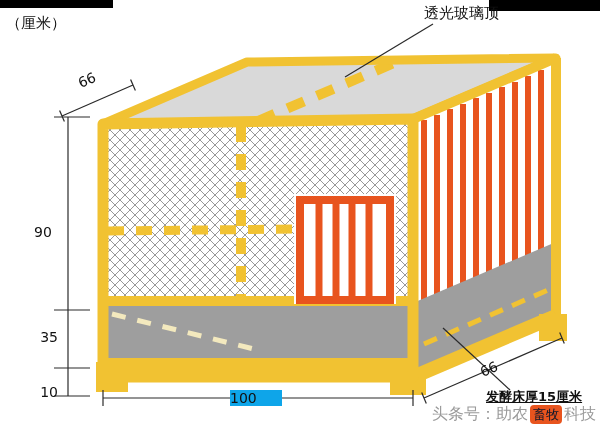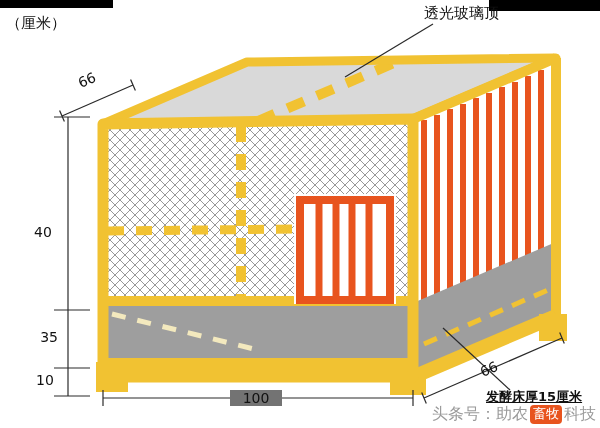--- a/index.html
+++ b/index.html
@@ -11,31 +11,31 @@
   .black-bar{position:absolute;top:0;background:#000;}
   .bar-left{left:0;width:113px;height:8px;}
   .bar-right{right:0;width:111px;height:11px;}
   .lbl{position:absolute;color:#111;white-space:nowrap;}
   .unit-label{left:6px;top:14px;font-size:15px;}
   .glass-label{left:424px;top:4px;font-size:15px;}
   .dim{font-size:14px;}
   .dim-66-top{left:78px;top:72px;transform:rotate(-23deg);}
   .dim-90{left:28px;top:224px;width:30px;text-align:center;}
   .dim-35{left:28px;top:329px;width:30px;text-align:right;}
-  .dim-10{left:28px;top:372px;width:30px;text-align:left;margin-left:8px;}
-  .dim-100{left:230px;top:390px;width:52px;text-align:center;background:#737373;}
+  .dim-10{left:28px;top:384px;width:30px;text-align:right;}
+  .dim-100{left:230px;top:390px;width:52px;background:#0ea5e9;}
   .dim-66-bottom{left:480px;top:361px;transform:rotate(-23deg);}
   .bed-note{left:486px;top:388px;font-size:13px;font-weight:bold;text-decoration:underline;}
   .watermark{
     position:absolute;right:4px;bottom:3px;display:flex;align-items:center;gap:2px;
     color:#9a9a9a;font-size:16px;
   }
   .watermark .badge{
-    background:#E8541E;color:#ffffff;font-size:13px;line-height:1;
-    padding:3px 3px;border-radius:4px;font-family:Liberation Mono, monospace;
+    background:#E8541E;color:#0f172a;font-size:13px;line-height:1;
+    padding:3px 3px;border-radius:4px;
   }
 </style>
 </head>
 <body>
 
 <div id="stage">
 
   <div class="black-bar bar-left"></div>
   <div class="black-bar bar-right"></div>
 
@@ -124,21 +124,21 @@
     <g stroke="#2a2a2a" stroke-width="1.2">
       <line x1="433" y1="24" x2="345" y2="77"></line>
       <line x1="510" y1="390" x2="443" y2="328"></line>
     </g>
   </svg>
 
   <div class="lbl unit-label">（厘米）</div>
   <div class="lbl glass-label">透光玻璃顶</div>
 
   <div class="lbl dim dim-66-top">66</div>
-  <div class="lbl dim dim-90">40</div>
+  <div class="lbl dim dim-90">90</div>
   <div class="lbl dim dim-35">35</div>
   <div class="lbl dim dim-10">10</div>
   <div class="lbl dim dim-100">100</div>
   <div class="lbl dim dim-66-bottom">66</div>
 
   <div class="lbl bed-note">发酵床厚15厘米</div>
 
   <div class="watermark">
     <span>头条号：助农</span>
     <span class="badge">畜牧</span>

